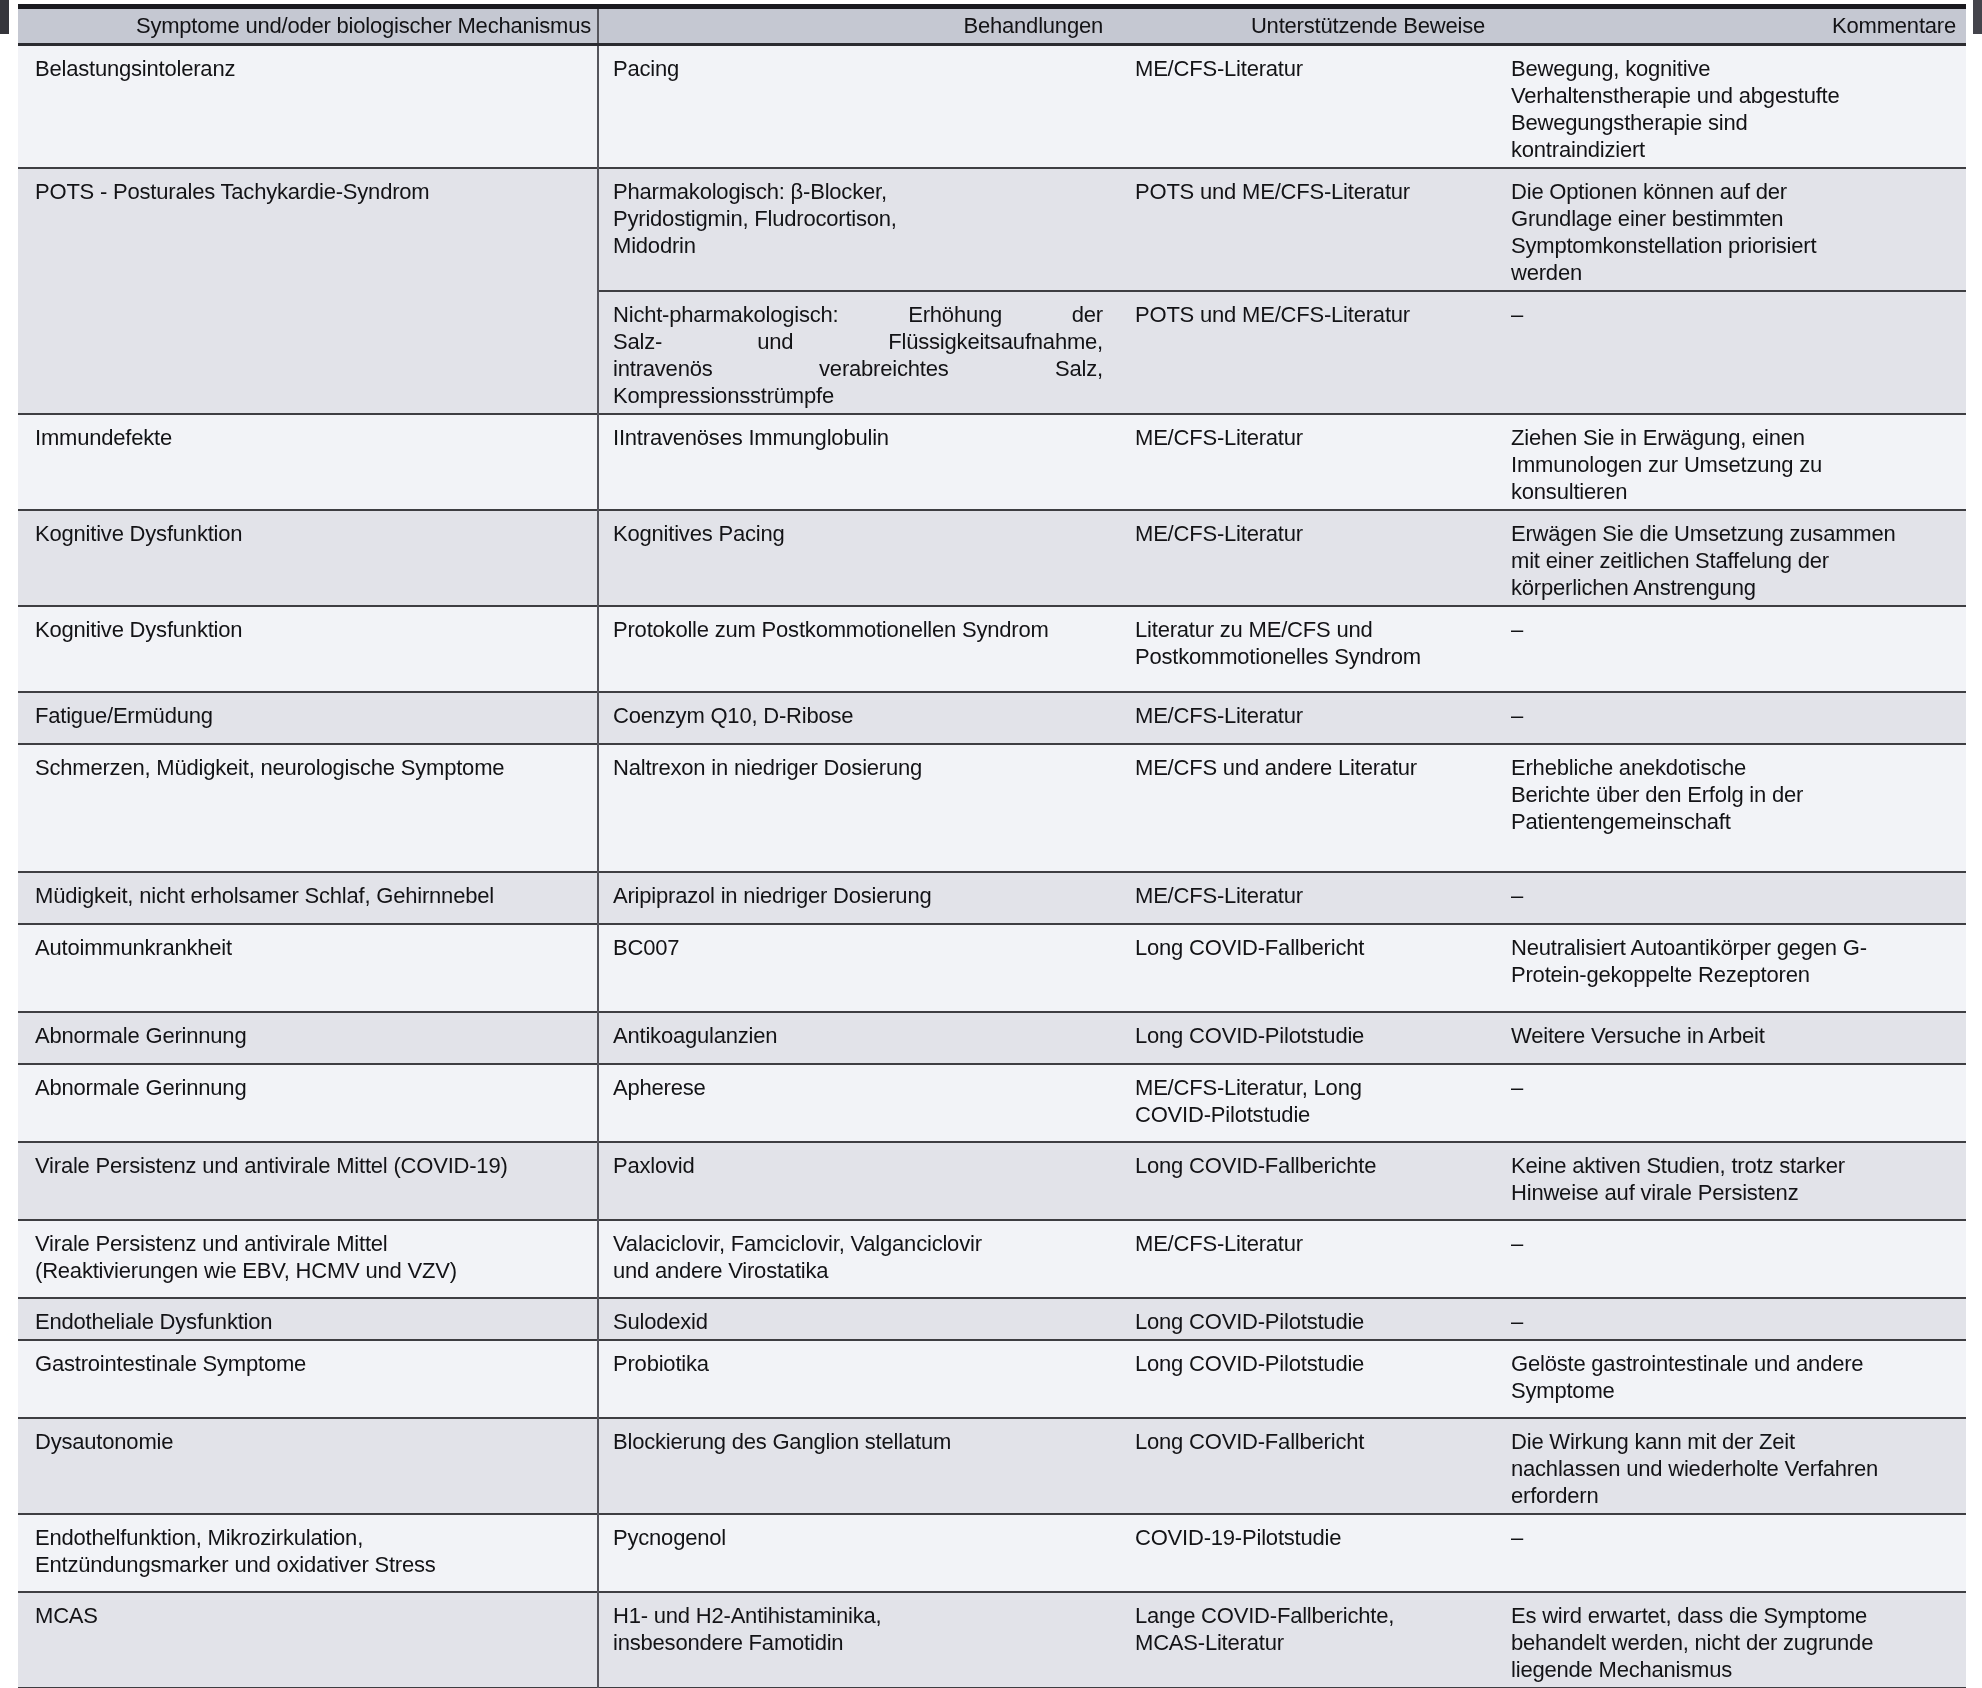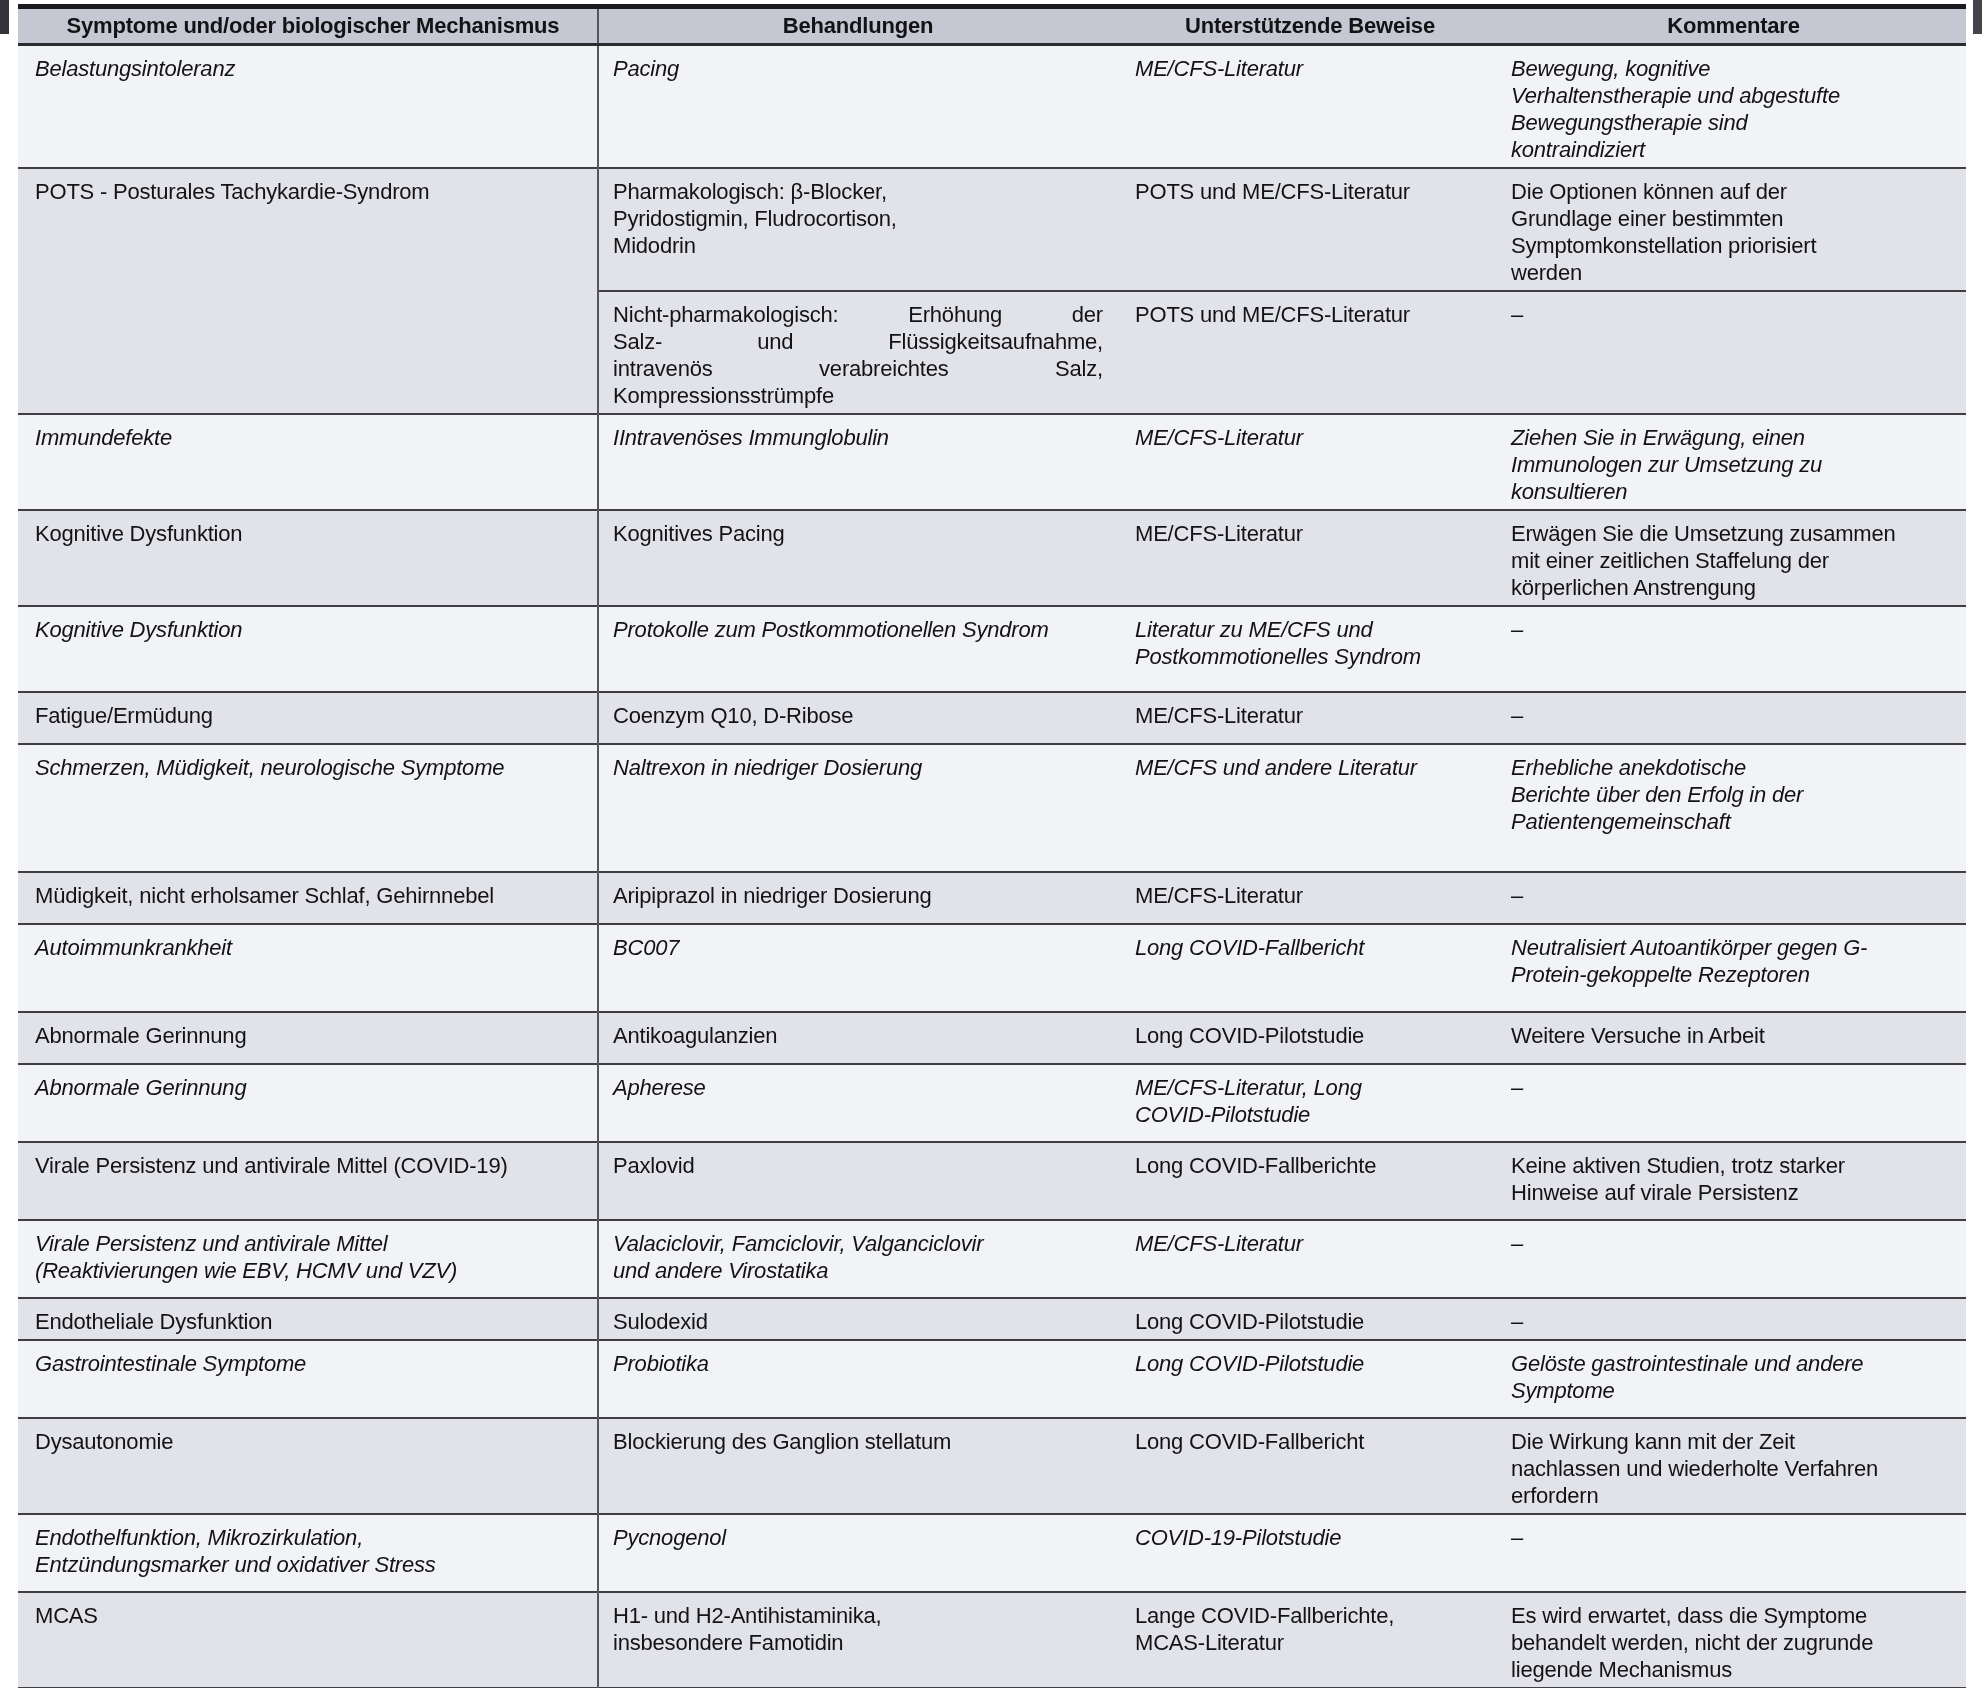--- a/index.html
+++ b/index.html
@@ -21,43 +21,43 @@
   }
   table {
     border-collapse: collapse;
     table-layout: fixed;
     width: 1948px;
     border-top: 5px solid #1a1a1f;
     border-bottom: 4px solid #1a1a1f;
   }
   th {
     background: #c5c8d2;
-    font-weight: bold;
-    text-align: center;
+    font-weight: normal;
+    text-align: right;
     font-size: 22px;
     letter-spacing: -0.2px;
     vertical-align: middle;
     border-bottom: 3px solid #2b2b30;
     padding: 4px 10px 4px 17px;
     white-space: pre-line;
   }
   td {
     font-size: 22px;
     line-height: 27px;
     letter-spacing: -0.2px;
     vertical-align: top;
     white-space: pre-line;
     padding: 9px 10px 4px 17px;
   }
   .c1 { padding-left: 17px; padding-right: 6px; border-right: 2px solid #55555c; }
   .c2 { padding-left: 14px; padding-right: 12px; }
   .c3 { padding-left: 20px; padding-right: 8px; }
   .c4 { padding-left: 18px; padding-right: 60px; }
   th.c4 { padding-right: 10px; }
-  tr.rl { background: #f2f3f7; font-style: italic; }
+  tr.rl { background: #f2f3f7; }
   tr.rd { background: #e2e3e9; }
   tr.sep > td { border-top: 2px solid #3e3e42; }
   .just { text-align: justify; text-align-last: justify; padding-left: 14px; }
   .edge-art {
     position: absolute;
     top: 0;
     width: 9px;
     height: 34px;
   }
   .edge-art.l { left: 0; background: #35353b; }

